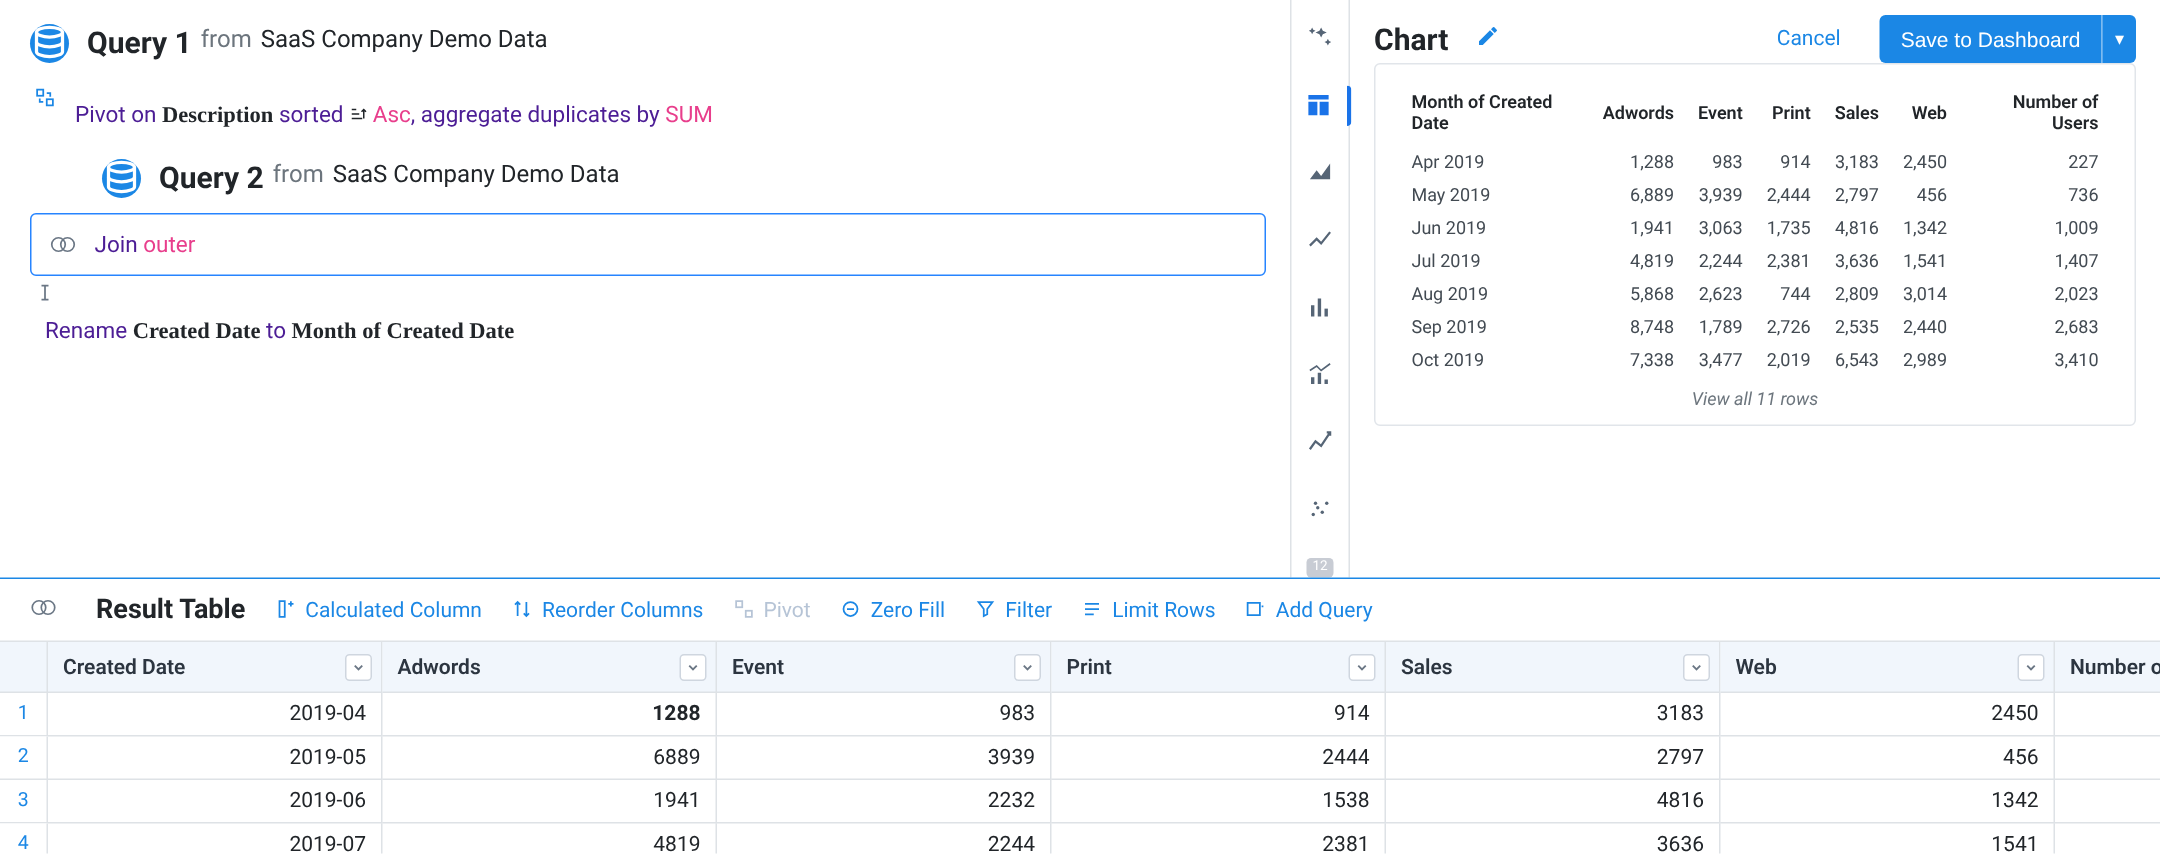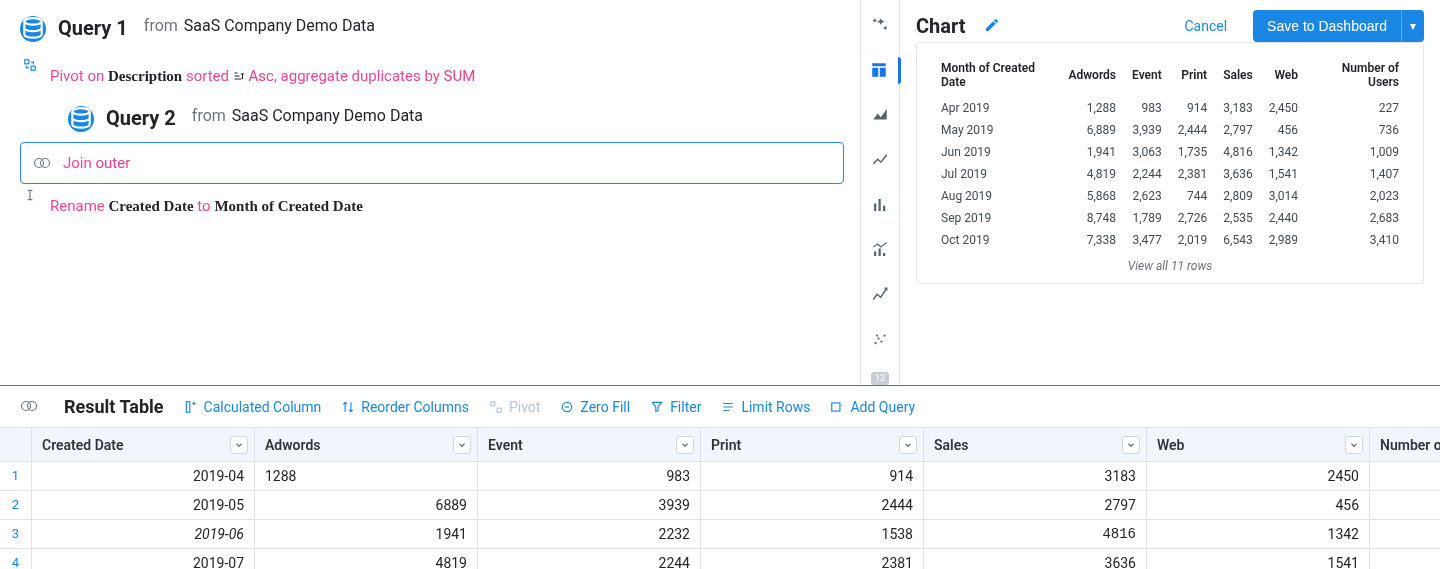--- a/index.html
+++ b/index.html
@@ -64,29 +64,29 @@
   }
   .q-gutter svg { width: 14px; height: 14px; }
   .db-icon {
     width: 26px; height: 26px; border-radius: 50%;
     background: #1b87e5;
     display: inline-flex; align-items: center; justify-content: center;
     color: white; font-size: 12px; flex-shrink: 0;
   }
   .q-title-row { padding-top: 6px; }
   .q-title { font-size: 20px; font-weight: 700; margin-left: 12px; }
-  .q-from { font-size: 16px; color: var(--text-muted); margin-left: 16px; font-weight: 400; }
+  .q-from { font-size: 16px; color: var(--text-muted); margin-left: 6px; font-weight: 400; }
   .q-source { font-size: 16px; color: var(--text); margin-left: 6px; font-weight: 400; }
 
   .step-line {
     padding: 6px 0 6px 10px;
     font-size: 15px;
     line-height: 1.6;
   }
-  .kw-purple { color: #ec4899; margin-top: 44px; }
+  .kw-purple { color: #4c1d95; margin-top: 44px; }
   .kw-pink { color: var(--pink); }
   .strong { font-weight: 700; color: var(--text); font-family: Liberation Serif, serif; }
   .sort-icon svg { width: 12px; height: 12px; vertical-align: -1px; }
 
   .indent-block { padding-left: 48px; }
 
   .join-box {
     border: 1px solid #2684ff;
     border-radius: 4px;
     margin: 4px 6px 4px 0;
@@ -164,21 +164,21 @@
   
   .results {
     border-top: 1px solid var(--blue);
     position: relative;
   }
   .results-toolbar {
     display: flex; align-items: center; gap: 20px;
     padding: 10px 20px;
   }
   .results-title { font-size: 18px; font-weight: 700; margin-left: 6px; }
-  .toolbar-item { color: var(--blue); display: inline-flex; align-items: center; gap: 6px; font-size: 14px; cursor: pointer; }
+  .toolbar-item { color: var(--blue); display: inline-flex; align-items: flex-start; gap: 6px; font-size: 14px; cursor: pointer; }
   .toolbar-item.disabled { color: #b6c4d6; cursor: default; }
   .toolbar-item svg { width: 14px; height: 14px; }
 
   .grid {
     border-top: 1px solid var(--border);
     display: grid;
     grid-template-columns: 32px repeat(7, 223px);
     font-size: 14px;
     overflow: hidden;
   }
@@ -274,21 +274,21 @@
             <circle cx="8" cy="8" r="6"></circle>
             <circle cx="16" cy="8" r="6"></circle>
           </svg>
       </span>
       <div class="step-line" style="padding:0 0 0 10px;">
         <span class="kw-purple">Join</span>
         <span class="kw-pink">outer</span>
       </div>
     </div>
 
-    <div class="q-row" style="margin-top:4px;">
+    <div class="q-row" style="margin-top:4px;flex-direction:column;">
       <span class="q-gutter" style="color:#6b7785;">
         <svg viewBox="0 0 24 24" fill="none" stroke="currentColor" stroke-width="2">
             <path d="M12 20V4M8 4h8M8 20h8"></path>
           </svg>
       </span>
       <div class="step-line">
         <span class="kw-purple">Rename</span>
         <span class="strong">Created Date</span>
         <span class="kw-purple">to</span>
         <span class="strong">Month of Created Date</span>
@@ -556,40 +556,40 @@
           <svg width="10" height="10" viewBox="0 0 24 24" fill="none" stroke="currentColor" stroke-width="3">
             <path d="M6 9l6 6 6-6"></path>
           </svg>
         </span>
       </div>
       <div class="hd">
         <span>Number o</span>
       </div>
       <div class="cl rownum">1</div>
       <div class="cl num" style="text-align: right;">2019-04</div>
-      <div class="cl num" style="text-align: left;">1288</div>
+      <div class="cl num" style="text-align: right; font-weight: bold;">1288</div>
       <div class="cl num" style="text-align: right;">983</div>
       <div class="cl num" style="text-align: right;">914</div>
       <div class="cl num" style="text-align: right;">3183</div>
       <div class="cl num" style="text-align: right;">2450</div>
       <div class="cl"></div>
       <div class="cl rownum">2</div>
       <div class="cl num" style="text-align: right;">2019-05</div>
       <div class="cl num" style="text-align: right;">6889</div>
       <div class="cl num" style="text-align: right;">3939</div>
       <div class="cl num" style="text-align: right;">2444</div>
       <div class="cl num" style="text-align: right;">2797</div>
       <div class="cl num" style="text-align: right;">456</div>
       <div class="cl"></div>
       <div class="cl rownum">3</div>
-      <div class="cl num" style="text-align: right; font-style: italic;">2019-06</div>
+      <div class="cl num" style="text-align: right;">2019-06</div>
       <div class="cl num" style="text-align: right;">1941</div>
       <div class="cl num" style="text-align: right;">2232</div>
       <div class="cl num" style="text-align: right;">1538</div>
-      <div class="cl num" style="text-align: right; font-family: Liberation Mono, monospace;">4816</div>
+      <div class="cl num" style="text-align: right;">4816</div>
       <div class="cl num" style="text-align: right;">1342</div>
       <div class="cl"></div>
       <div class="cl rownum">4</div>
       <div class="cl num" style="text-align: right;">2019-07</div>
       <div class="cl num" style="text-align: right;">4819</div>
       <div class="cl num" style="text-align: right;">2244</div>
       <div class="cl num" style="text-align: right;">2381</div>
       <div class="cl num" style="text-align: right;">3636</div>
       <div class="cl num" style="text-align: right;">1541</div>
       <div class="cl"></div>

